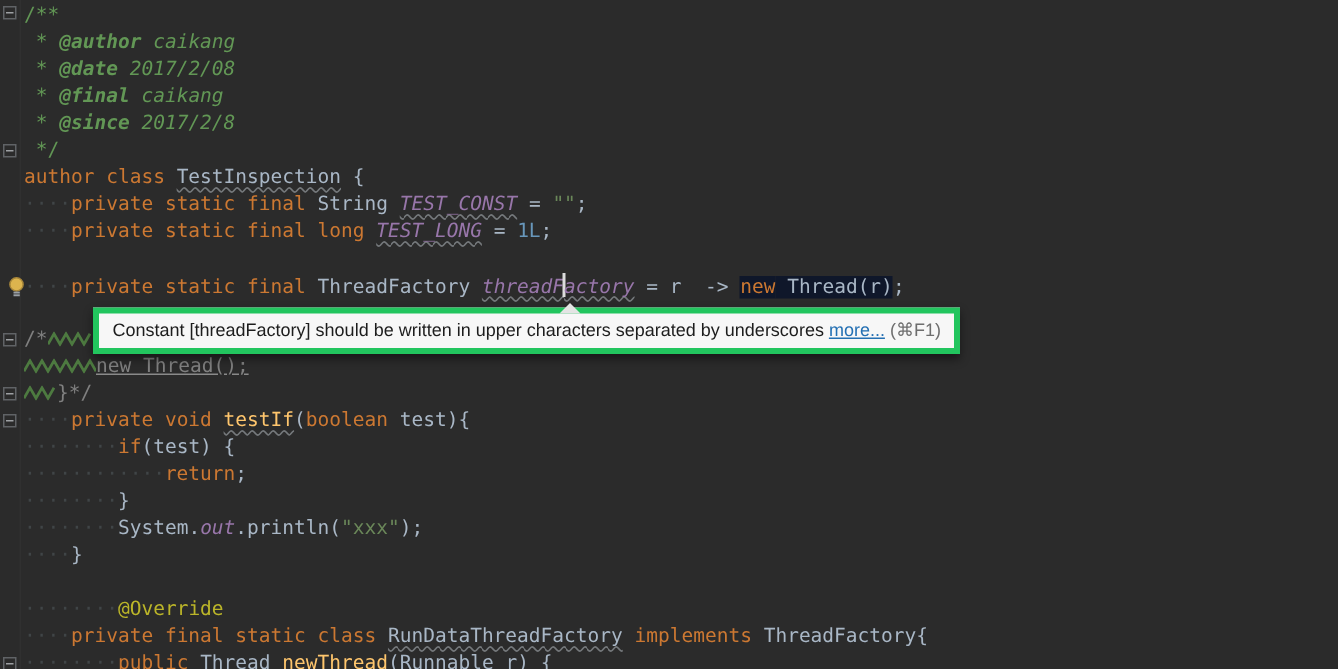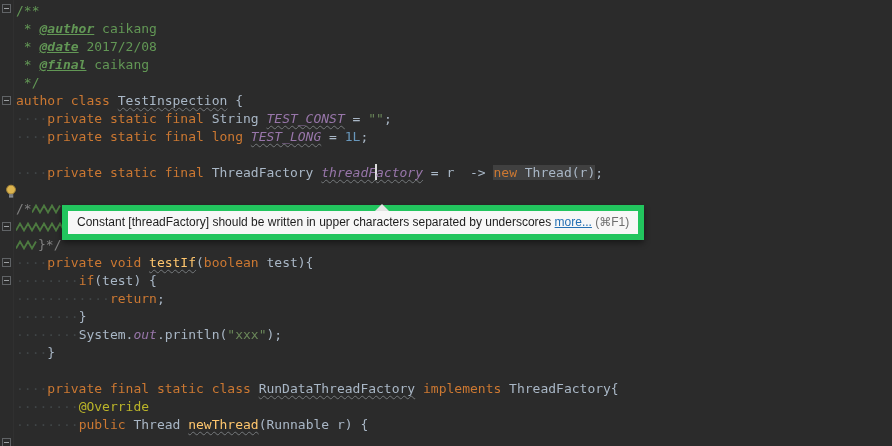--- a/index.html
+++ b/index.html
@@ -10,42 +10,42 @@
     font-size:13px;line-height:18px;color:#a9b7c6;
   }
   .gutter{position:absolute;left:0;top:0;bottom:0;width:14px;background:#2b2b2b;border-right:1px solid #303030}
   .fold{position:absolute;left:2px;width:9px;height:9px;border:1px solid #606366;background:#2b2b2b}
   .fold::after{content:"";position:absolute;left:1px;right:1px;top:3px;height:1px;background:#9da0a3}
   .code{position:absolute;left:16px;top:2px;right:0}
   .code-line{height:18px;white-space:pre}
   .tok-plain{color:#a9b7c6}
   .tok-kw{color:#cc7832}
   .tok-doc{color:#629755}
-  .tok-docTag{color:#629755;font-weight:bold;font-style:italic;text-decoration:underline}
-  .tok-docVal{color:#629755;}
+  .tok-docTag{color:#629755;font-weight:bold;font-style:italic;}
+  .tok-docVal{color:#629755;font-style:italic}
   .tok-const{color:#9876aa;font-style:italic}
   .tok-str{color:#6a8759}
   .tok-num{color:#6897bb}
   .tok-comment{color:#808080}
   .tok-cunder{text-decoration:underline;text-decoration-color:#8a8a8a}
   .tok-method{color:#ffc66d}
   .tok-ann{color:#bbb529}
   .tok-ws{color:#404547}
   .tok-wavy{
     text-decoration-line:underline;text-decoration-style:wavy;
     text-decoration-color:#75797c;text-decoration-thickness:1px;
     text-underline-offset:2px;text-decoration-skip-ink:none;
   }
-  .tok-hl{background:#404040}
+  .tok-hl{background:#0f172a}
   .tok-caret{display:inline-block;width:2px;height:16px;background:#dcdcdc;vertical-align:-3px;margin-left:-1px;margin-right:-1px}
   .zigzag{vertical-align:-1px}
   .bulb{position:absolute;left:4px;top:184px;width:14px;height:15px}
   .tooltip{
     position:absolute;left:62px;top:205px;z-index:5;white-space:nowrap;
-    background:#f7f7f7;border:6px solid #22c55e;color:#1d1d1d;
+    background:#f7f7f7;border:4px solid #22c55e;color:#1d1d1d;
     font-family:"Liberation Sans","DejaVu Sans",sans-serif;font-size:12px;line-height:16px;
     padding:3px 9px 4px 9px;box-shadow:0 3px 6px rgba(0,0,0,.45);
   }
   .tooltip-arrow{
     position:absolute;top:-7px;left:307px;width:0;height:0;
     border-left:7px solid transparent;border-right:7px solid transparent;
     border-bottom:7px solid #e4e4e4;
   }
   .tooltip-link{color:#2470b3;text-decoration:underline;cursor:pointer}
   .tooltip-shortcut{color:#6e6e6e}
@@ -62,20 +62,21 @@
       <div class="fold" style="top: 258px;"></div>
       <div class="fold" style="top: 276px;"></div>
       <div class="fold" style="top: 438px;"></div>
     </div>
 
   <div class="code">
       <div class="code-line"><span class="tok-doc">/**</span></div>
       <div class="code-line"><span class="tok-doc"> * </span><span class="tok-docTag">@author</span><span class="tok-docVal"> caikang</span></div>
       <div class="code-line"><span class="tok-doc"> * </span><span class="tok-docTag">@date</span><span class="tok-docVal"> 2017/2/08</span></div>
       <div class="code-line"><span class="tok-doc"> * </span><span class="tok-docTag">@final</span><span class="tok-docVal"> caikang</span></div>
+      <div class="code-line"><span class="tok-doc"> * </span><span class="tok-docTag">@since</span><span class="tok-docVal"> 2017/2/8</span></div>
       <div class="code-line"><span class="tok-doc"> */</span></div>
       <div class="code-line"><span class="tok-kw">author class </span><span class="tok-plain tok-wavy">TestInspection</span><span class="tok-plain"> {</span></div>
       <div class="code-line"><span class="tok-ws">····</span><span class="tok-kw">private static final </span><span class="tok-plain">String </span><span class="tok-const tok-wavy">TEST_CONST</span><span class="tok-plain"> = </span><span class="tok-str">""</span><span class="tok-plain">;</span></div>
       <div class="code-line"><span class="tok-ws">····</span><span class="tok-kw">private static final long </span><span class="tok-const tok-wavy">TEST_LONG</span><span class="tok-plain"> = </span><span class="tok-num">1L</span><span class="tok-plain">;</span></div>
       <div class="code-line"></div>
       <div class="code-line"><span class="tok-ws">····</span><span class="tok-kw">private static final </span><span class="tok-plain">ThreadFactory </span><span class="tok-const tok-wavy">threadF</span><span class="tok-caret"></span><span class="tok-const tok-wavy">actory</span><span class="tok-plain"> = r  -&gt; </span><span class="tok-kw tok-hl">new</span><span class="tok-plain tok-hl"> Thread(r)</span><span class="tok-plain">;</span></div>
       <div class="code-line"></div>
       <div class="code-line"><span class="tok-comment">/*</span><svg width="30" height="10" class="zigzag">
           <polyline points="0,8.5 4,1.5 8,8.5 12,1.5 16,8.5 20,1.5 24,8.5 28,1.5" fill="none" stroke="#4d7a40" stroke-width="1.8"></polyline>
         </svg></div>
@@ -85,22 +86,22 @@
       <div class="code-line"><svg width="22" height="10" class="zigzag">
           <polyline points="0,8.5 4,1.5 8,8.5 12,1.5 16,8.5 20,1.5" fill="none" stroke="#4d7a40" stroke-width="1.8"></polyline>
         </svg><span class="tok-comment">}*/</span></div>
       <div class="code-line"><span class="tok-ws">····</span><span class="tok-kw">private void </span><span class="tok-method tok-wavy">testIf</span><span class="tok-plain">(</span><span class="tok-kw">boolean</span><span class="tok-plain"> test){</span></div>
       <div class="code-line"><span class="tok-ws">········</span><span class="tok-kw">if</span><span class="tok-plain">(test) {</span></div>
       <div class="code-line"><span class="tok-ws">············</span><span class="tok-kw">return</span><span class="tok-plain">;</span></div>
       <div class="code-line"><span class="tok-ws">········</span><span class="tok-plain">}</span></div>
       <div class="code-line"><span class="tok-ws">········</span><span class="tok-plain">System.</span><span class="tok-const">out</span><span class="tok-plain">.println(</span><span class="tok-str">"xxx"</span><span class="tok-plain">);</span></div>
       <div class="code-line"><span class="tok-ws">····</span><span class="tok-plain">}</span></div>
       <div class="code-line"></div>
+      <div class="code-line"><span class="tok-ws">········</span><span class="tok-ann">@Override</span></div>
       <div class="code-line"><span class="tok-ws">····</span><span class="tok-kw">private final static class </span><span class="tok-plain tok-wavy">RunDataThreadFactory</span><span class="tok-kw"> implements </span><span class="tok-plain">ThreadFactory{</span></div>
-      <div class="code-line"><span class="tok-ws">········</span><span class="tok-ann">@Override</span></div>
       <div class="code-line"><span class="tok-ws">········</span><span class="tok-kw">public </span><span class="tok-plain">Thread </span><span class="tok-method tok-wavy">newThread</span><span class="tok-plain">(Runnable r) {</span></div>
     </div>
 
   <div class="bulb">
     <svg width="14" height="15" viewBox="0 0 14 15">
       <circle cx="7" cy="5.6" r="4.4" fill="#dcb44e" stroke="#a8873a" stroke-width="1"></circle>
       <rect x="5" y="10.4" width="4.2" height="1.3" fill="#9aa0a6"></rect>
       <rect x="5" y="12.2" width="4.2" height="1.3" fill="#9aa0a6"></rect>
     </svg>
   </div>

